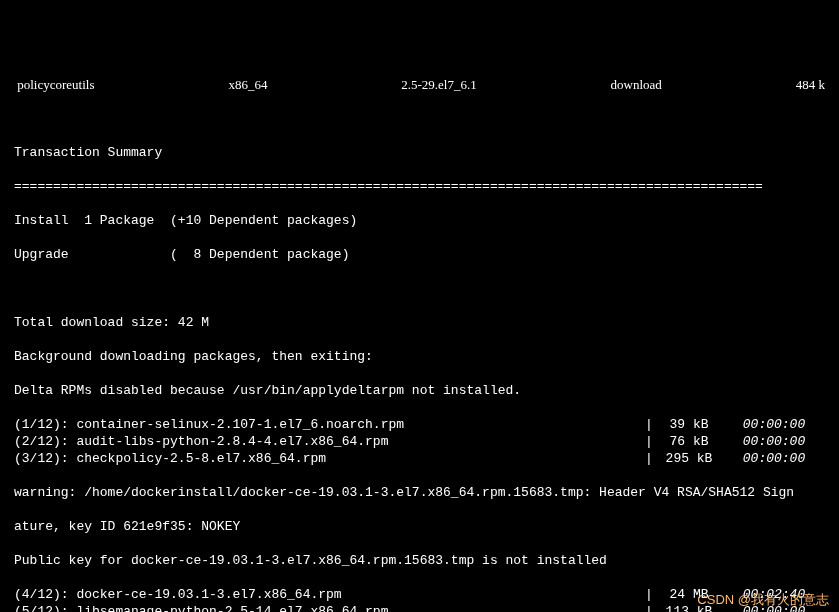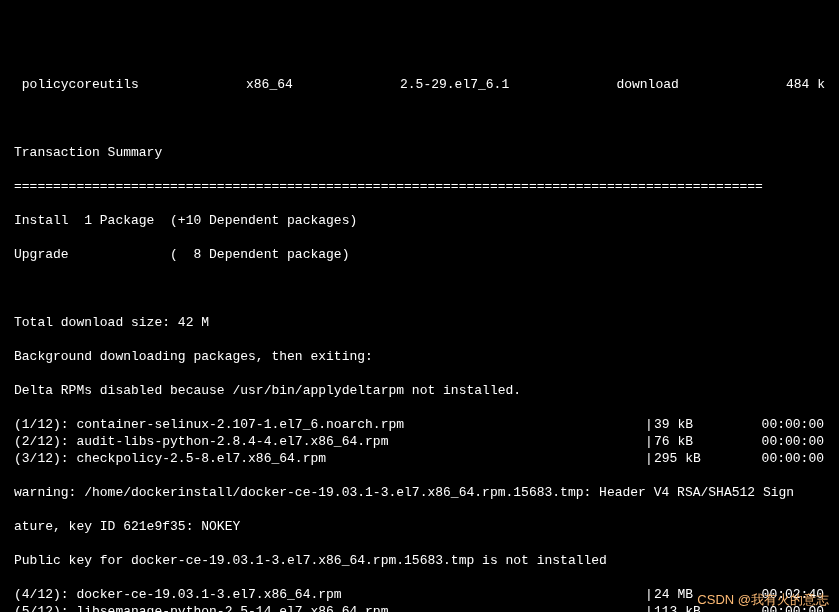--- a/index.html
+++ b/index.html
@@ -9,24 +9,24 @@
     font-size: 13px;
     line-height: 17px;
     margin: 0;
     padding: 8px 14px;
     width: 839px;
     box-sizing: border-box;
     white-space: pre;
   }
   .row { display: flex; }
   .col-name { flex: 0 0 630px; }
-  .col-size { flex: 0 0 70px; text-align: left; }
-  .col-time { flex: 0 0 100px; text-align: right; }
+  .col-size { flex: 0 0 70px; text-align: center; }
+  .col-time { flex: 0 0 100px; text-align: center; font-style: italic; }
   .pipe { display:inline-block; width:10px; text-align:center; }
-  .hdr { display:flex; justify-content:space-between; }
+  .hdr { display:flex; justify-content:space-between;font-family:Liberation Serif, serif; }
   .wm { position: fixed; right: 10px; bottom: 4px; color: #fdba74; font-family: sans-serif; font-size: 13px; }
 </style>
 </head>
 <body>
 
 
 
 <div class="hdr">
   <span> policycoreutils</span>
   <span>x86_64</span>

